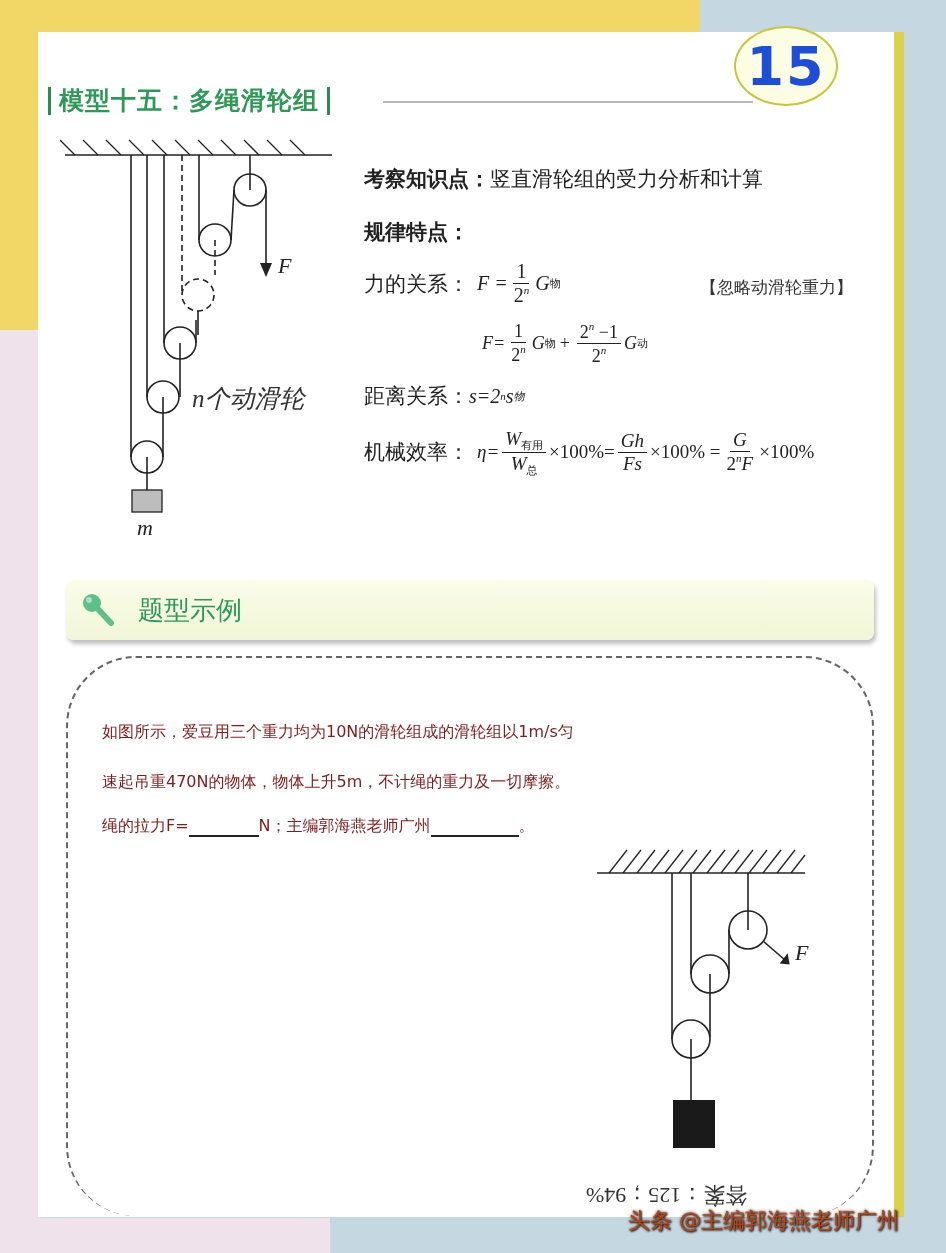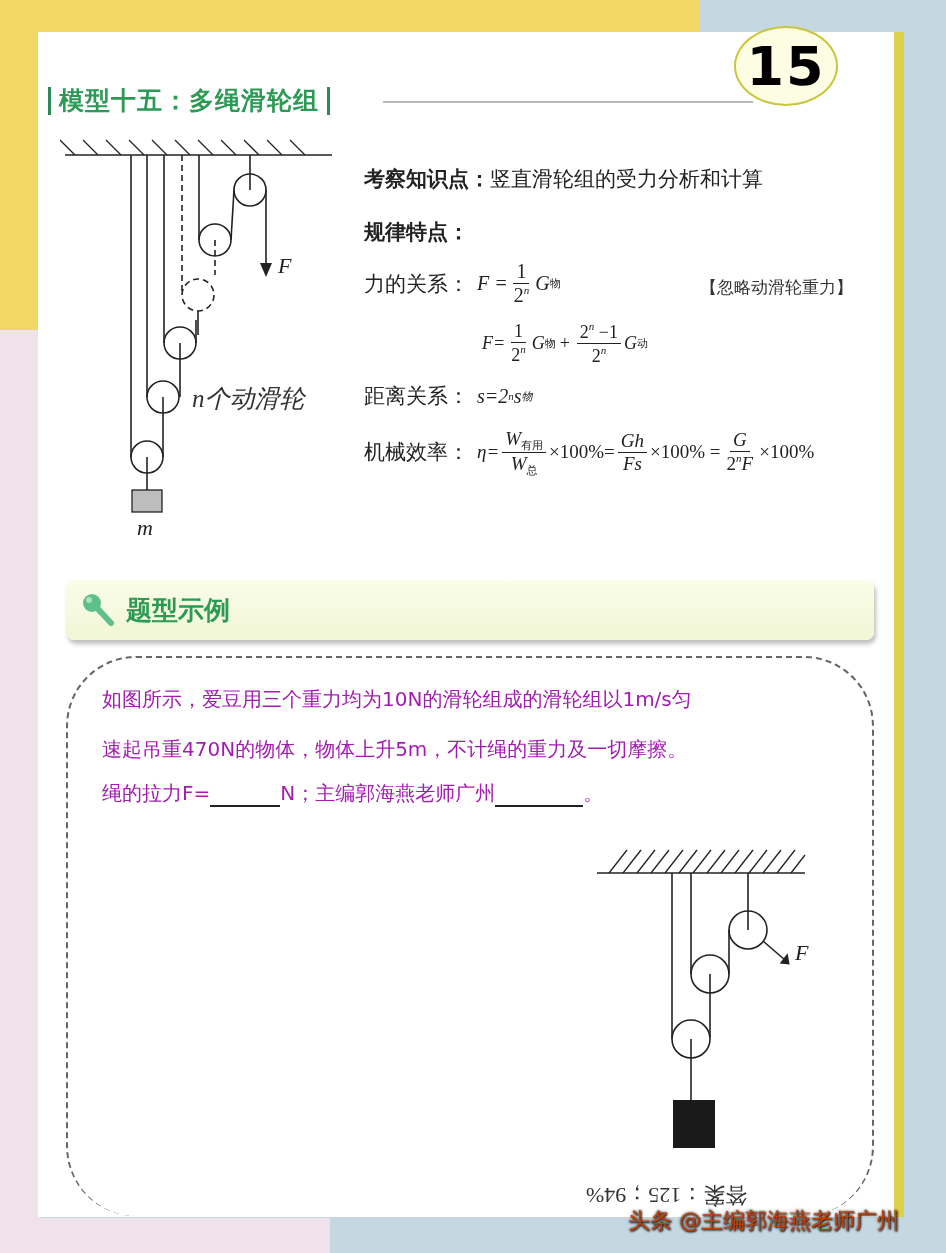--- a/index.html
+++ b/index.html
@@ -17,40 +17,40 @@
     position:absolute; left:38px; top:32px; width:866px; height:1185px;
     background:#fff; border-right:10px solid #dcd24a; box-sizing:border-box;
   }
   .abs { position:absolute; }
   .title-bar { left:48px; top:84px; display:flex; align-items:center;text-align:center; }
   .bar { width:3px; height:28px; background:#2e8a52; display:inline-block; }
   .title-text { color:#2c9a55; font-weight:bold; font-size:25px; margin:0 8px; letter-spacing:1px; }
   .title-line { left:383px; top:101px; width:370px; height:2px; background:#b8b8b8; }
   .badge { left:734px; top:26px; width:100px; height:76px; border-radius:50%;
     background:#fdfde4; border:2px solid #c9c63a; display:flex; align-items:center; justify-content:center; }
-  .badge span { font-size:54px; font-weight:bold; color:#000000; font-family:"DejaVu Sans", sans-serif; letter-spacing:2px; }
+  .badge span { font-size:54px; font-weight:bold; color:#1d4ed8; font-family:"DejaVu Sans", sans-serif; letter-spacing:2px; }
   .txt { font-size:21px; color:#222;margin-left:8px; }
   .bold { font-weight:bold; }
   .serif { font-family:"Liberation Serif", "DejaVu Serif", serif; }
   .it { font-style:italic; }
   .frac { display:inline-flex; flex-direction:column; align-items:center; vertical-align:middle; margin:0 3px; }
   .frac .num { border-bottom:1.5px solid #222; padding:0 3px; line-height:1.15; }
   .frac .den { padding:0 3px; line-height:1.15; }
   .sub { font-size:11px; vertical-align:-4px; }
   .sup { font-size:11px; vertical-align:8px; font-style:italic; }
   .formula { font-family:"Liberation Serif", "DejaVu Serif", serif; font-size:20px; color:#222; display:flex; align-items:center;justify-content:flex-end; }
   .section-header {
     left:66px; top:580px; width:808px; height:60px; border-radius:8px;
     background:linear-gradient(#fbfde8, #f0f6d6); box-shadow:2px 4px 4px rgba(0,0,0,0.25);
     display:flex; align-items:center;
   }
-  .section-header .h { color:#2c9a55; font-weight:bold; font-size:26px; margin-left:8px; }
+  .section-header .h { color:#2c9a55; font-weight:normal; font-size:26px; margin-left:20px; }
   .dash-box { left:66px; top:656px; width:808px; height:560px; border:2.5px dashed #666;
     border-radius:70px; border-bottom:none; box-sizing:border-box; }
-  .q { left:102px; font-size:20px; color:#a21caf; }
+  .q { left:102px; font-size:16px; color:#7f1d1d;margin-top:36px; }
   .blank { display:inline-block; border-bottom:2px solid #222; vertical-align:bottom; height:18px; }
   .answer { left:586px; top:1180px; transform:rotate(180deg); font-size:22px; color:#333; font-family:"Liberation Serif", serif; }
   .watermark { left:628px; top:1206px; font-size:22px; color:#c2410c; text-shadow:0 0 3px #222, 1px 1px 2px #000; }
 </style>
 </head>
 <body>
 
 <div class="bg-yellow"></div>
 <div class="bg-blue"></div>
 <div class="bg-pink"></div>
@@ -148,21 +148,21 @@
   <span class="frac">
     <span class="num"><span>2</span><span class="sup">n</span><span> −1</span></span>
     <span class="den"><span>2</span><span class="sup">n</span></span>
   </span>
   <span class="it">G</span>
     <span class="sub">动</span>
 </div>
 
 <div class="abs formula" style="left:356px;top:382px">
   <span class="txt" style="font-family:'DejaVu Sans',sans-serif">距离关系：</span>
-  <span class="it" style="margin-left:8px">s=2</span>
+  <span class="it" style="">s=2</span>
     <span class="sup">n</span>
     <span class="it"> s</span>
     <span class="sub it">物</span>
 </div>
 
 <div class="abs formula" style="left:356px;top:428px;font-size:19px">
   <span class="txt" style="font-family:'DejaVu Sans',sans-serif">机械效率：</span>
   <span class="it" style="margin-left:8px">η=</span>
   <span class="frac">
     <span class="num"><span class="it">W</span><span class="sub">有用</span></span>

